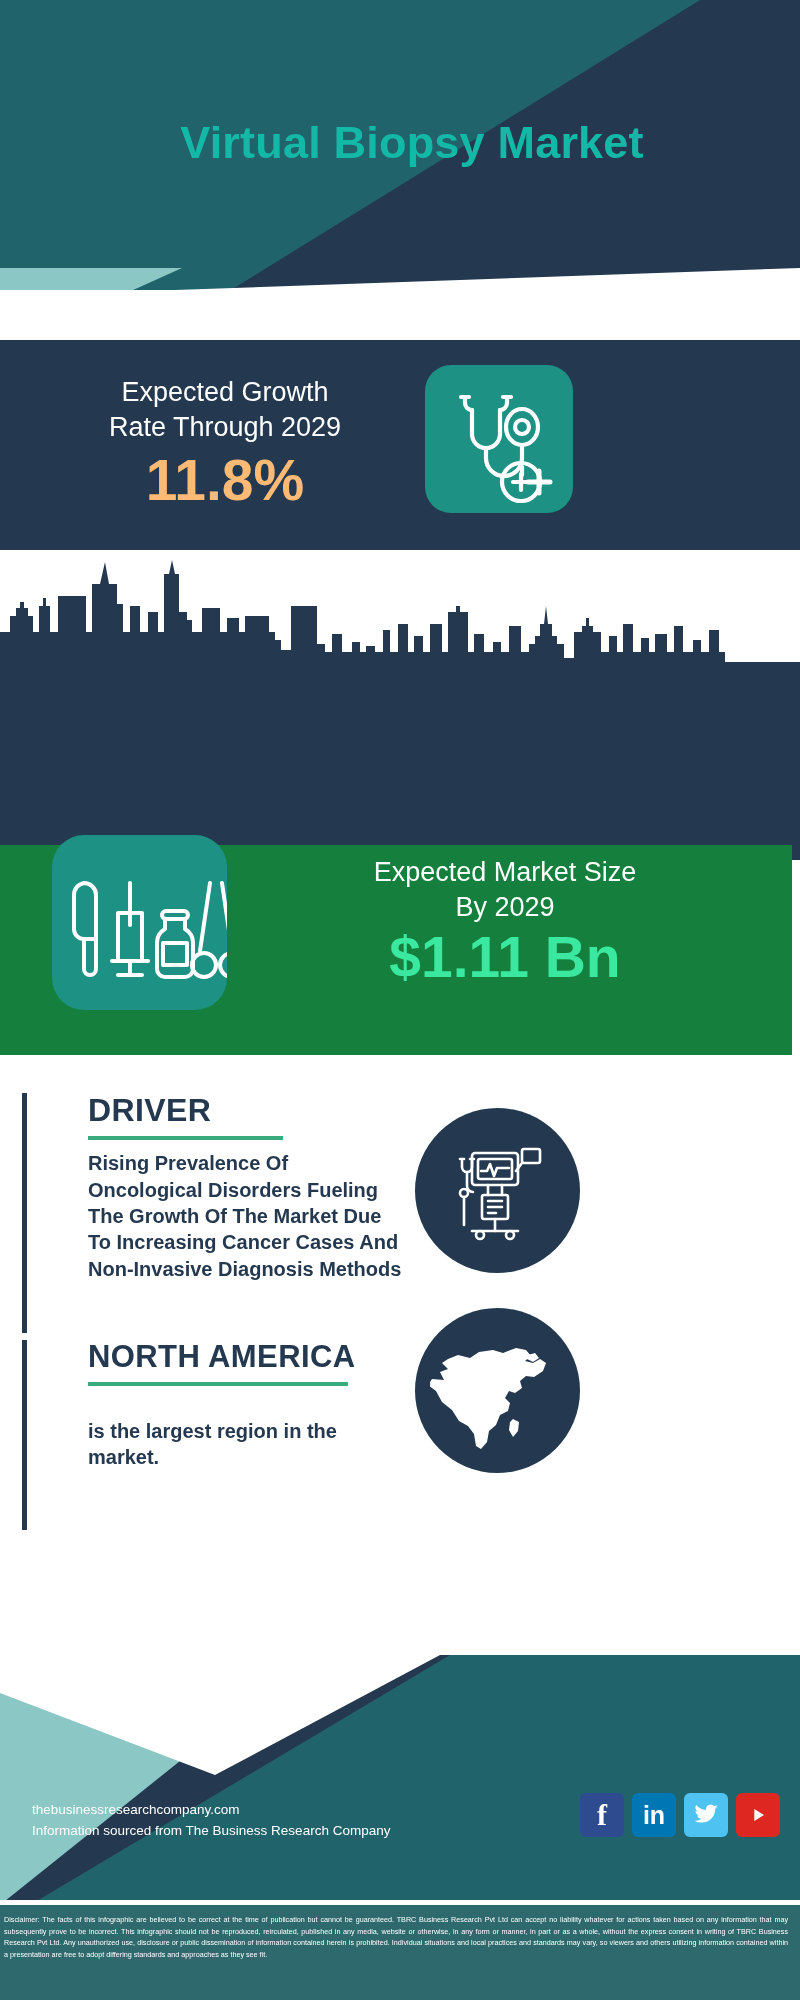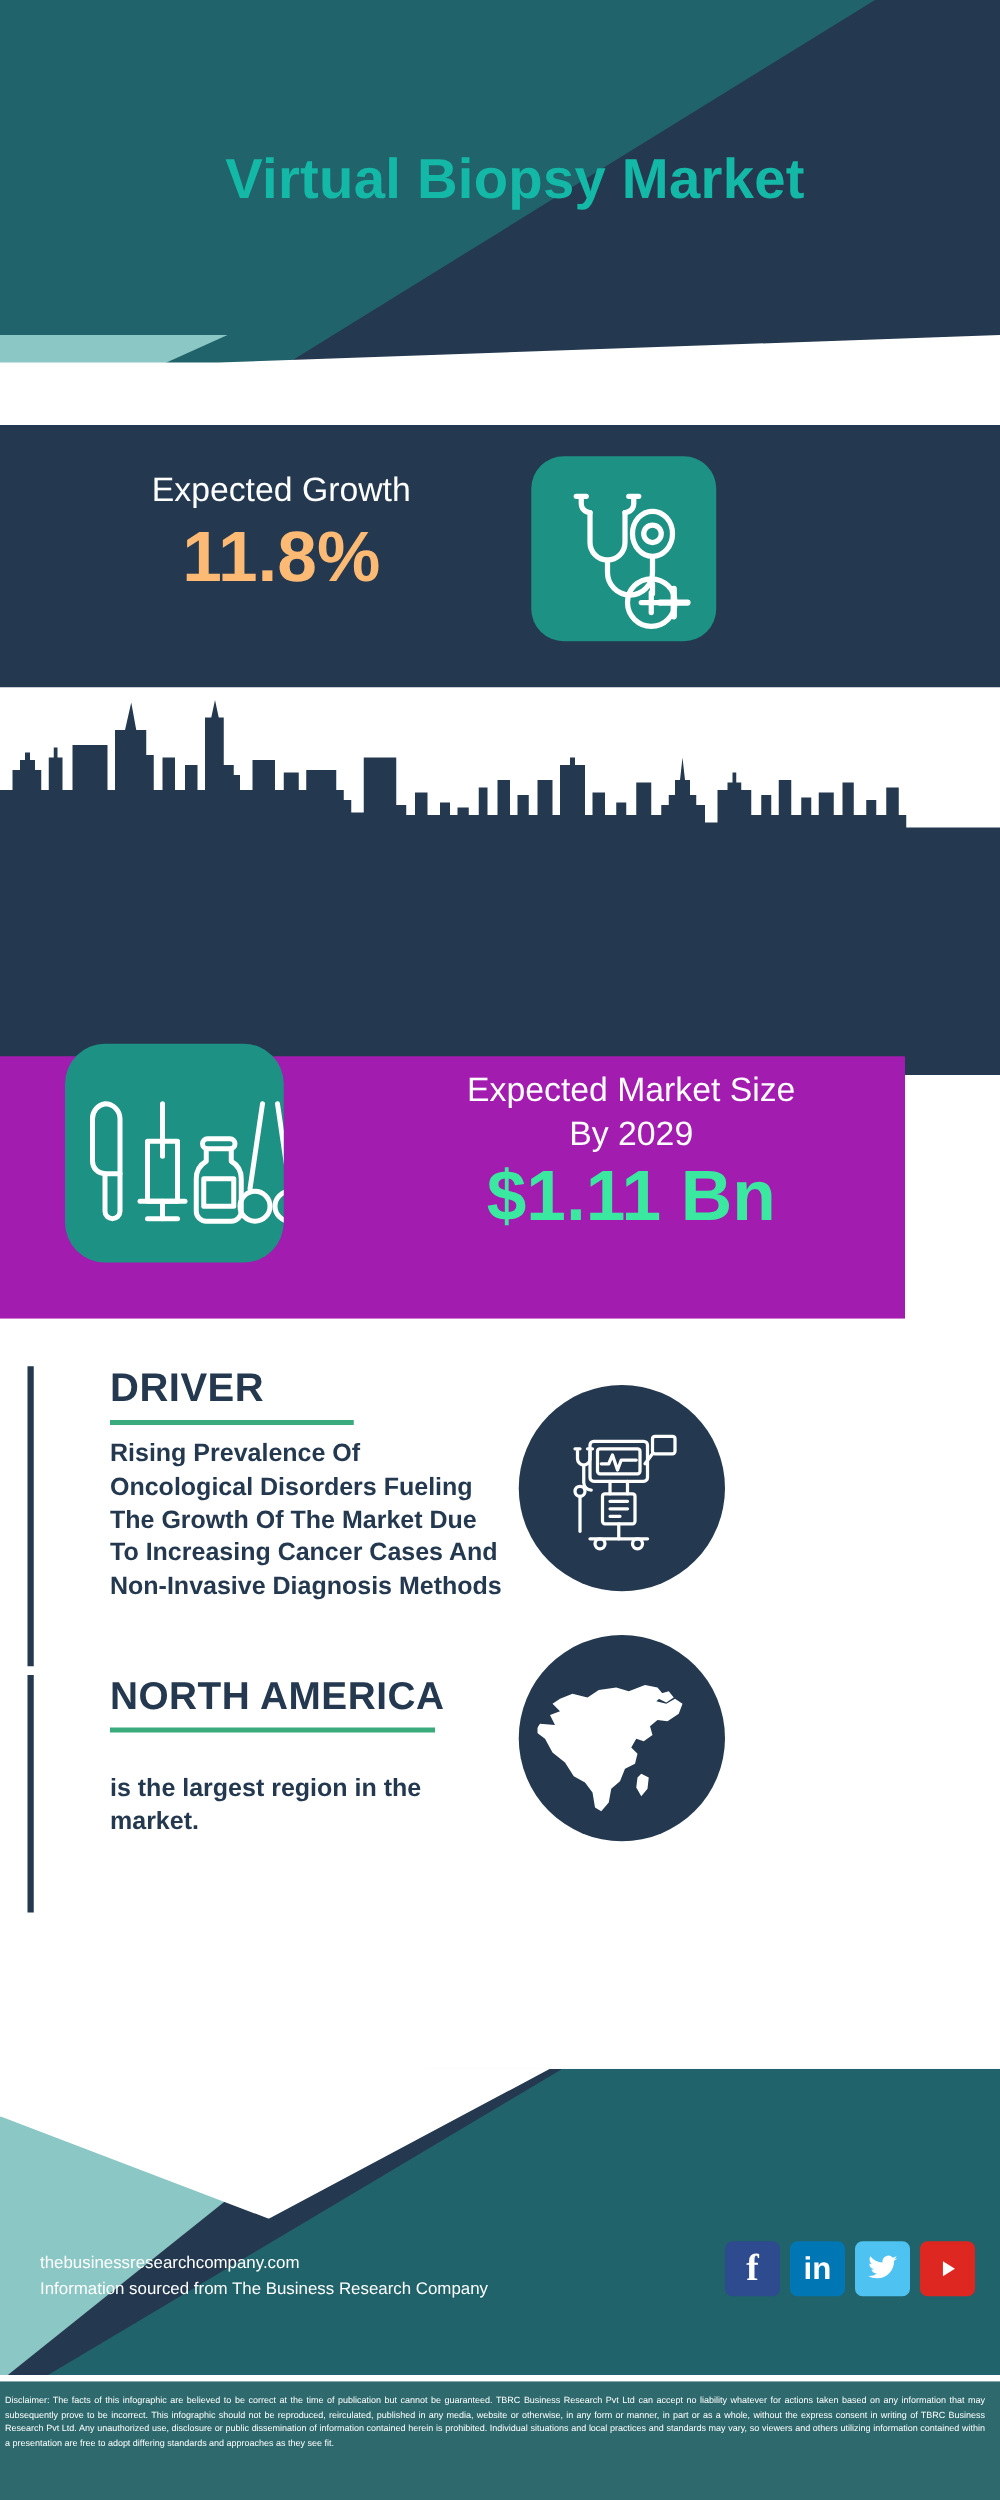--- a/index.html
+++ b/index.html
@@ -64,22 +64,22 @@
   .skyline-wrap {
     position:absolute; top:550px; left:0; width:800px; height:310px;
     background:#ffffff;
   }
   .skyline-svg { position:absolute; left:0; top:0; width:800px; height:130px; display:block; }
   .skyline-base {
     position:absolute; left:0; top:112px; width:800px; height:198px; background:#24394f;
   }
 
   .market {
-    position:absolute; top:845px; left:0; width:724px; height:210px;
-    background:#a21caf;
+    position:absolute; top:845px; left:0; width:792px; height:210px;
+    background:#15803d;
   }
   .icon-card.tools { left:52px; top:-10px; width:175px; height:175px; border-radius:32px; }
   .market-text {
     position:absolute; left:245px; top:10px; width:520px; text-align:center; color:#ffffff;
   }
   .market-label { font-size:27px; line-height:1.28; }
   .market-value { font-size:57px; font-weight:bold; color:#3ae89f; margin-top:4px; line-height:1.05; }
 
   
   .content {
@@ -151,20 +151,21 @@
   <div class="header">
     <div class="header-teal"></div>
     <div class="header-title">Virtual Biopsy Market</div>
     <div class="header-lightteal"></div>
     <div class="header-white-band"></div>
   </div>
 
   <div class="growth">
     <div class="growth-text">
       <div class="growth-label">Expected Growth</div>
+      <div class="growth-label">Rate Through 2029</div>
       <div class="growth-value">11.8%</div>
     </div>
     <div class="icon-card stetho">
       <svg width="148" height="148" viewBox="0 0 148 148">
         <g fill="none" stroke="#ffffff" stroke-width="4.2" stroke-linecap="round" stroke-linejoin="round">
           <path d="M40 34 v4 a7 7 0 0 0 7 7 h0"></path>
           <path d="M47 45 v24 a14 14 0 0 0 14 14 a14 14 0 0 0 14 -14 v-24"></path>
           <path d="M75 45 a7 7 0 0 0 7 -7 v-4"></path>
           <path d="M61 83 v10 a18 18 0 0 0 36 0 v-12"></path>
           <ellipse cx="97" cy="62" rx="16" ry="18"></ellipse>

